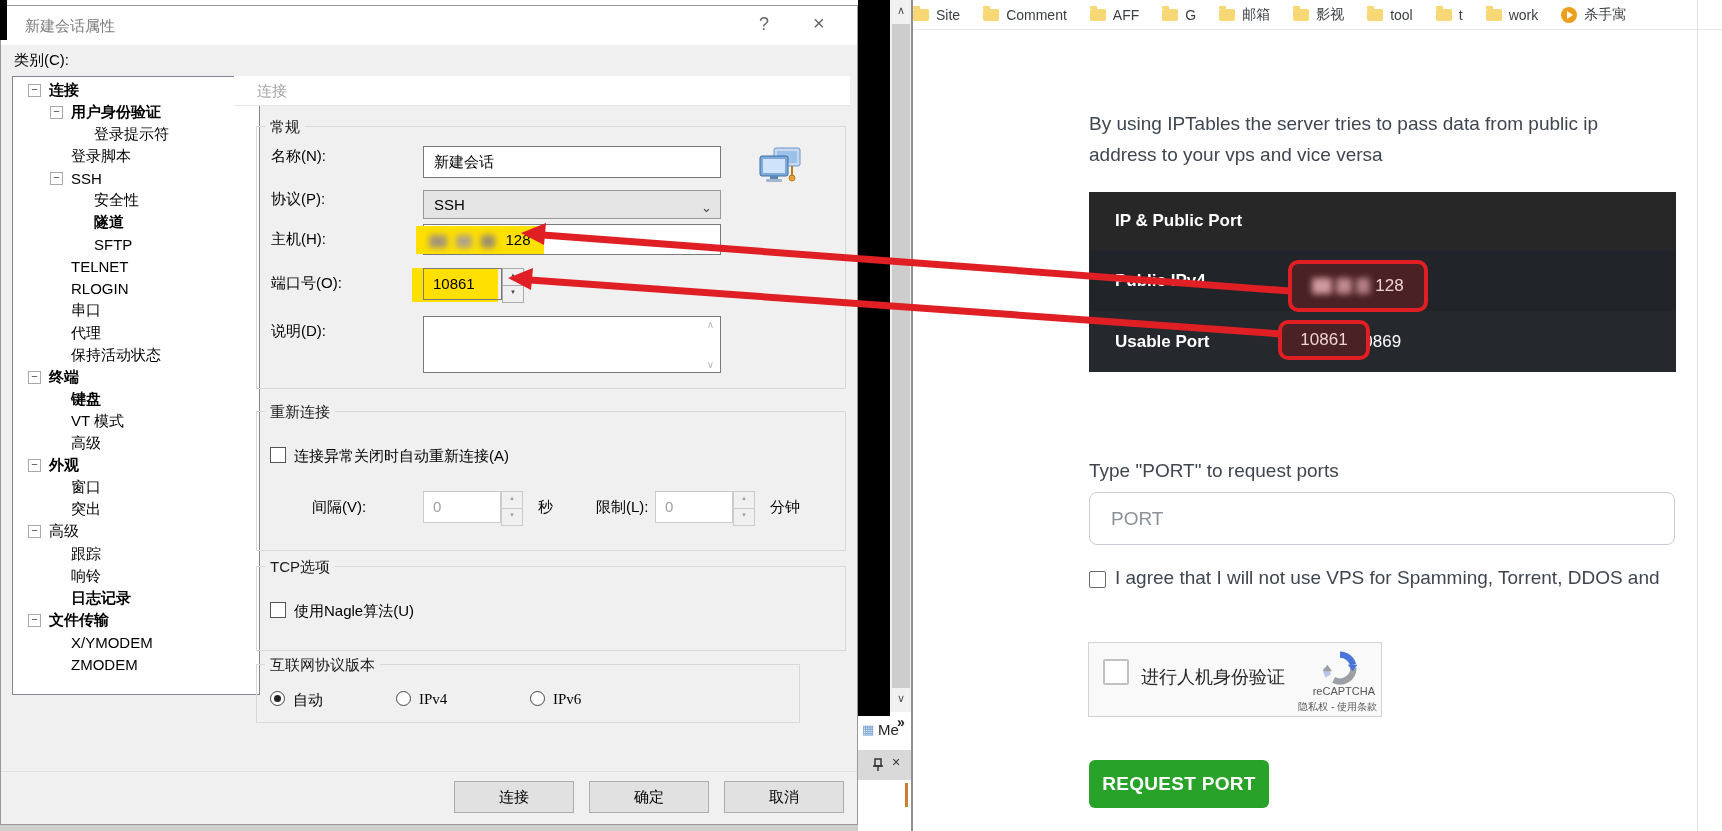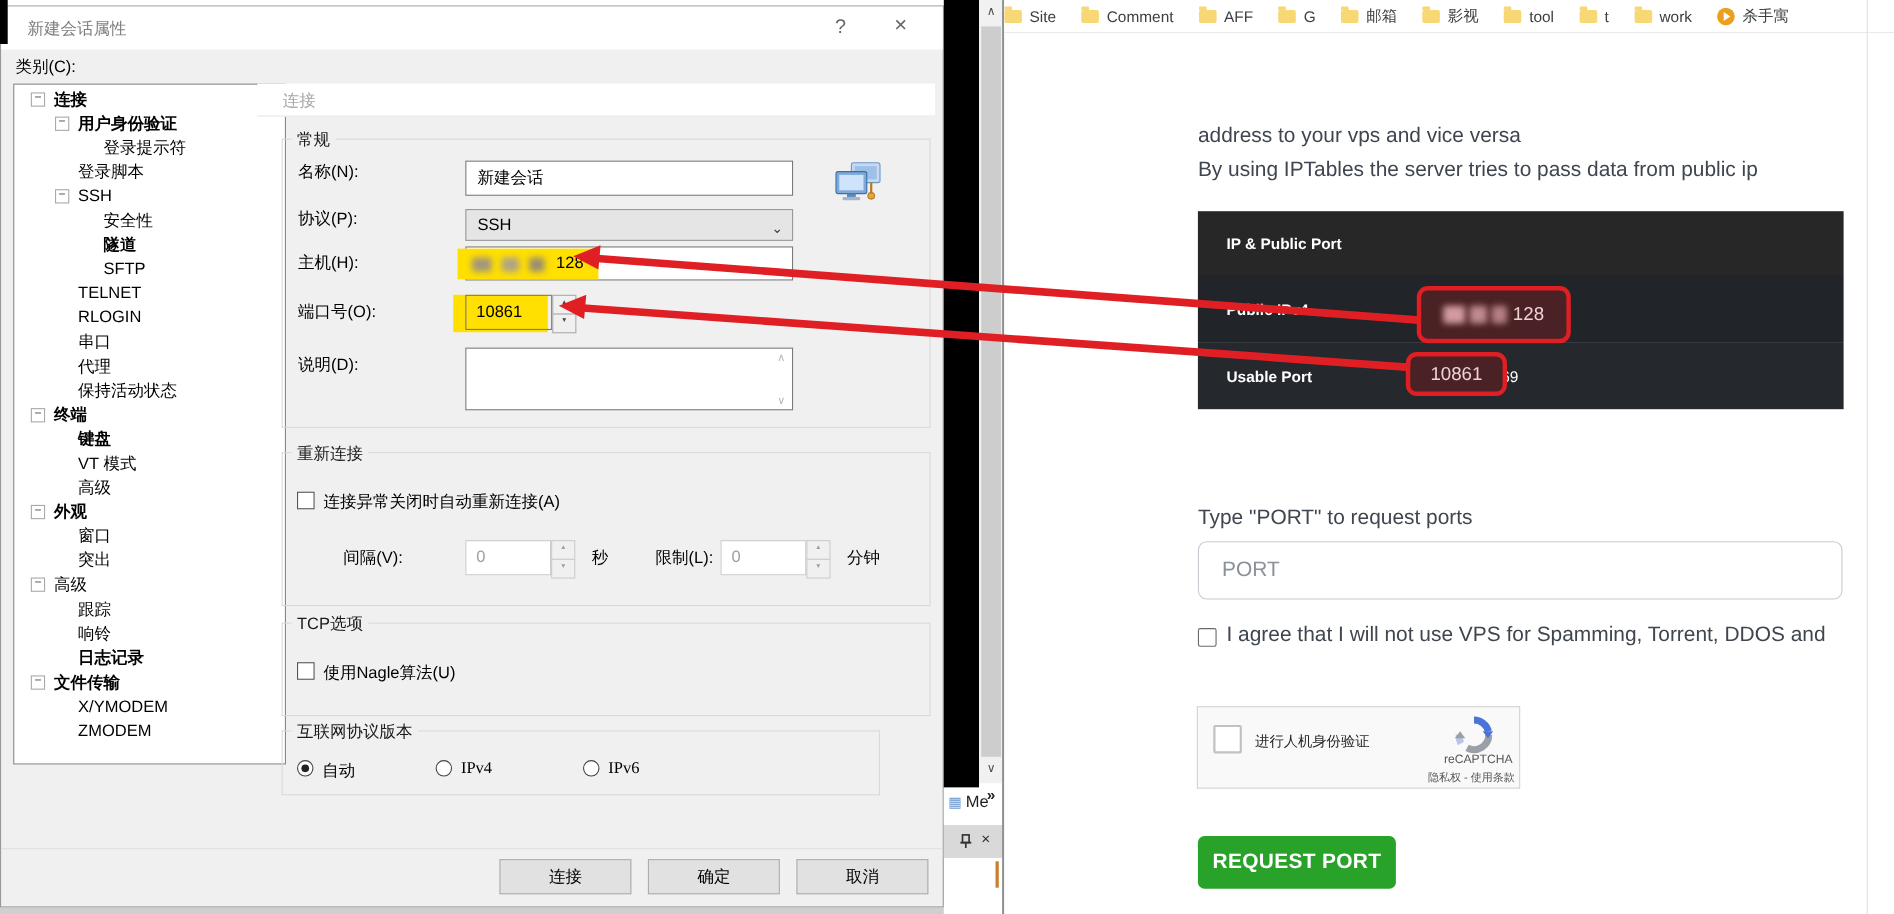--- a/index.html
+++ b/index.html
@@ -38,21 +38,21 @@
   .thumb{left:892px;top:24px;width:18px;height:664px;background:#cdcdcd;}
   .sarrow{width:22px;text-align:center;color:#505050;font-size:11px;}
   
   .bmbar{left:913px;top:0;width:809px;height:30px;background:#fff;border-bottom:1px solid #e9e9e9;display:flex;align-items:center;gap:23px;}
   .bm{display:flex;align-items:center;gap:7px;font-size:14px;color:#3c4043;flex:none;}
   .bficon{width:16px;height:12px;background:#f8d775;border-radius:2px;position:relative;flex:none;}
   .bficon::before{content:"";position:absolute;top:-3px;left:0;width:7px;height:3px;background:#f8d775;border-radius:1px 1px 0 0;}
   .bplay{width:16px;height:16px;border-radius:50%;background:#ec9f1b;display:flex;align-items:center;justify-content:center;flex:none;}
   .bplay i{display:block;width:0;height:0;border-left:6px solid #fff;border-top:4px solid transparent;border-bottom:4px solid transparent;margin-left:2px;}
   .para{font-size:19px;line-height:31px;color:#3f4650;}
-  .trow{position:relative;display:flex;align-items:center;color:#fff;font-size:14px;}
+  .trow{position:relative;display:flex;align-items:center;color:#fff;font-size:17px;}
   .trow .tl{font-weight:bold;margin-left:26px;}
   .trow .tv{position:absolute;left:194px;}
   .redbox{border:4px solid #e01f24;border-radius:10px;background:#4a2124;color:#eed3d3;display:flex;align-items:center;justify-content:center;font-size:17px;z-index:40;}
   .portinput{background:#fff;border:1px solid #c6ccd2;border-radius:8px;font-size:19px;color:#3f4650;padding:0 0 0 21px;outline:none;}
   .portinput::placeholder{color:#8a9299;}
   .recap{background:#f9f9f9;border:1px solid #d3d3d3;}
   .greenbtn{background:#28a228;border:none;border-radius:6px;color:#fff;font-weight:bold;font-size:19px;display:flex;align-items:center;justify-content:center;letter-spacing:.3px;}
 </style>
 </head>
 <body>
@@ -337,22 +337,22 @@
         </div>
       <div class="bm">
           <span class="bplay">
             <i></i>
           </span>
           <span>杀手寓</span>
         </div>
     </div>
 
     <div class="a para" style="left:176px;top:108px;">
+      <div>By using IPTables the server tries to pass data from public ip</div>
       <div>address to your vps and vice versa</div>
-      <div>By using IPTables the server tries to pass data from public ip</div>
     </div>
 
     <div class="a" style="left:176px;top:192px;width:587px;">
       <div class="trow" style="height:58px;background:#272727;">
           <span class="tl">IP &amp; Public Port</span>
         </div>
       <div class="trow" style="height:61px;background:#212429;">
           <span class="tl">Public IPv4</span>
         </div>
       <div class="trow" style="height:61px;background:#25282d;">
@@ -364,21 +364,21 @@
     <div class="a para" style="left:176px;top:455px;">Type "PORT" to request ports</div>
     <input class="a portinput" style="left: 176px; top: 492px; width: 586px; height: 53px;" placeholder="PORT">
 
     <div class="a" style="left:176px;top:571px;width:17px;height:17px;border:1.5px solid #6a6a6a;border-radius:2px;background:#fff;"></div>
     <div class="a para" style="left:202px;top:562px;">
       <div>I agree that I will not use VPS for Spamming, Torrent, DDOS and</div>
     </div>
 
     <div class="a recap" style="left:175px;top:642px;width:294px;height:75px;">
       <div class="a" style="left:14px;top:16px;width:26px;height:26px;background:#fff;border:2px solid #c1c1c1;border-radius:2px;"></div>
-      <span class="a" style="left:52px;top:22px;font-size:13px;color:#282828;">进行人机身份验证</span>
+      <span class="a" style="left:52px;top:22px;font-size:18px;color:#282828;">进行人机身份验证</span>
       <svg class="a" style="left:232px;top:6px;" width="38" height="38" viewBox="0 0 48 48">
         <path d="M24 7 a17 17 0 0 1 16.5 13" fill="none" stroke="#4a74d8" stroke-width="8"></path>
         <path d="M41 24 a17 17 0 0 1 -25 15" fill="none" stroke="#9aa0a6" stroke-width="8"></path>
         <path d="M9 34 a17 17 0 0 1 -2 -10" fill="none" stroke="#b9c4e8" stroke-width="8"></path>
         <polygon points="46,20 34,20 40,28" fill="#4a74d8"></polygon>
         <polygon points="2,28 14,28 8,20" fill="#9aa0a6"></polygon>
       </svg>
       <span class="a" style="right:6px;top:42px;font-size:11px;color:#555;">reCAPTCHA</span>
       <span class="a" style="right:4px;top:57px;font-size:10px;color:#555;">隐私权 - 使用条款</span>
     </div>

